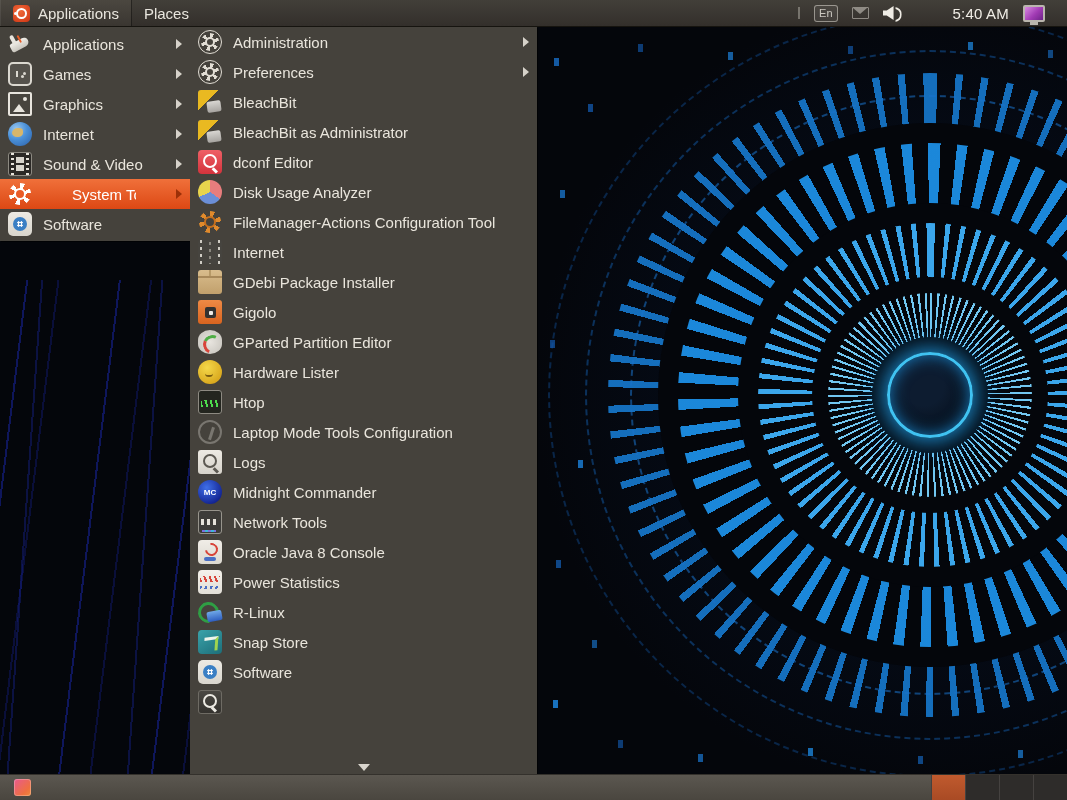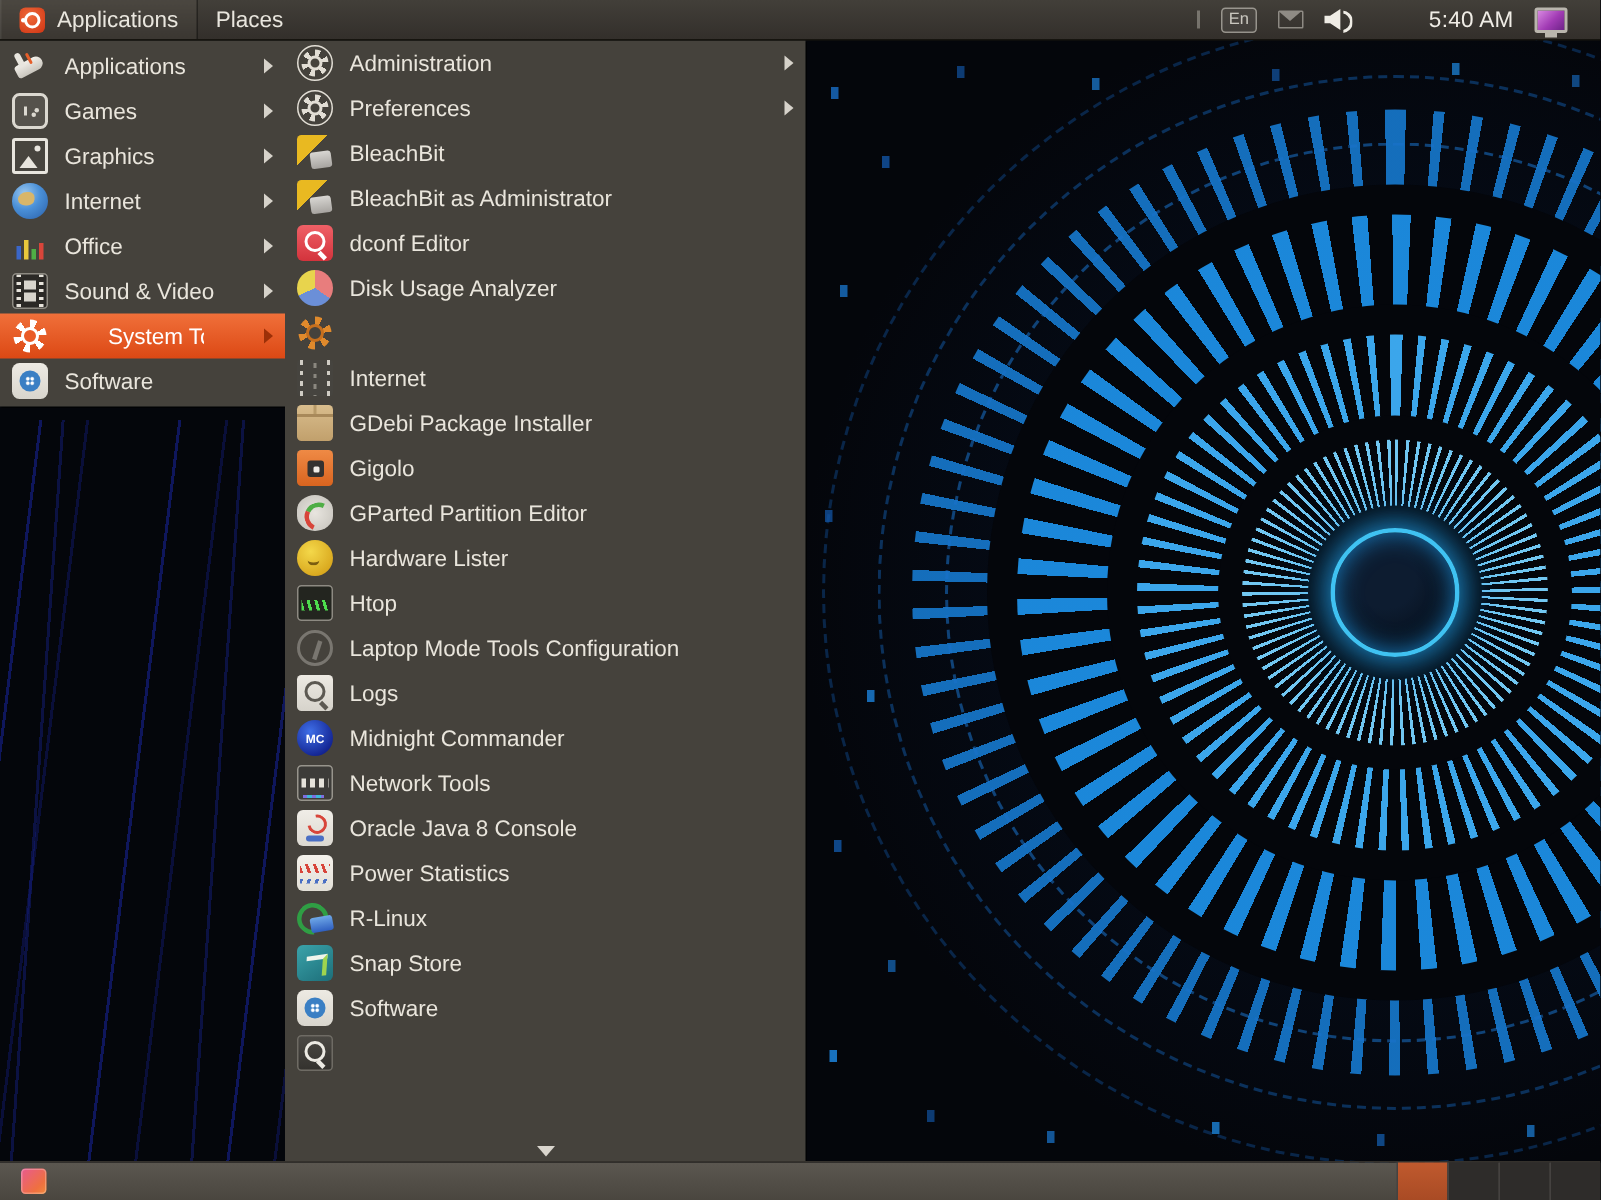--- a/index.html
+++ b/index.html
@@ -283,25 +283,20 @@
       <span class="icn i-photo"></span>
       <span class="label">Graphics</span>
       <span class="arrow"></span>
     </div>
     <div class="menu-item">
       <span class="icn i-globe"></span>
       <span class="label">Internet</span>
       <span class="arrow"></span>
     </div>
     <div class="menu-item">
-      <span class="icn i-office"></span>
-      <span class="label">Office</span>
-      <span class="arrow"></span>
-    </div>
-    <div class="menu-item">
       <span class="icn i-film"></span>
       <span class="label">Sound &amp; Video</span>
       <span class="arrow"></span>
     </div>
     <div class="menu-item active">
       <span class="icn i-wgear"></span>
       <span class="label">System Tools</span>
       <span class="arrow"></span>
     </div>
     <div class="menu-item">
@@ -332,20 +327,21 @@
     <div class="menu-item">
       <span class="icn i-dconf"></span>
       <span class="label">dconf Editor</span>
     </div>
     <div class="menu-item">
       <span class="icn i-pie"></span>
       <span class="label">Disk Usage Analyzer</span>
     </div>
     <div class="menu-item">
       <span class="icn i-ogear"></span>
+      <span class="label">FileManager-Actions Configuration Tool</span>
     </div>
     <div class="menu-item">
       <span class="icn i-chip"></span>
       <span class="label">Internet</span>
     </div>
     <div class="menu-item">
       <span class="icn i-box"></span>
       <span class="label">GDebi Package Installer</span>
     </div>
     <div class="menu-item">

